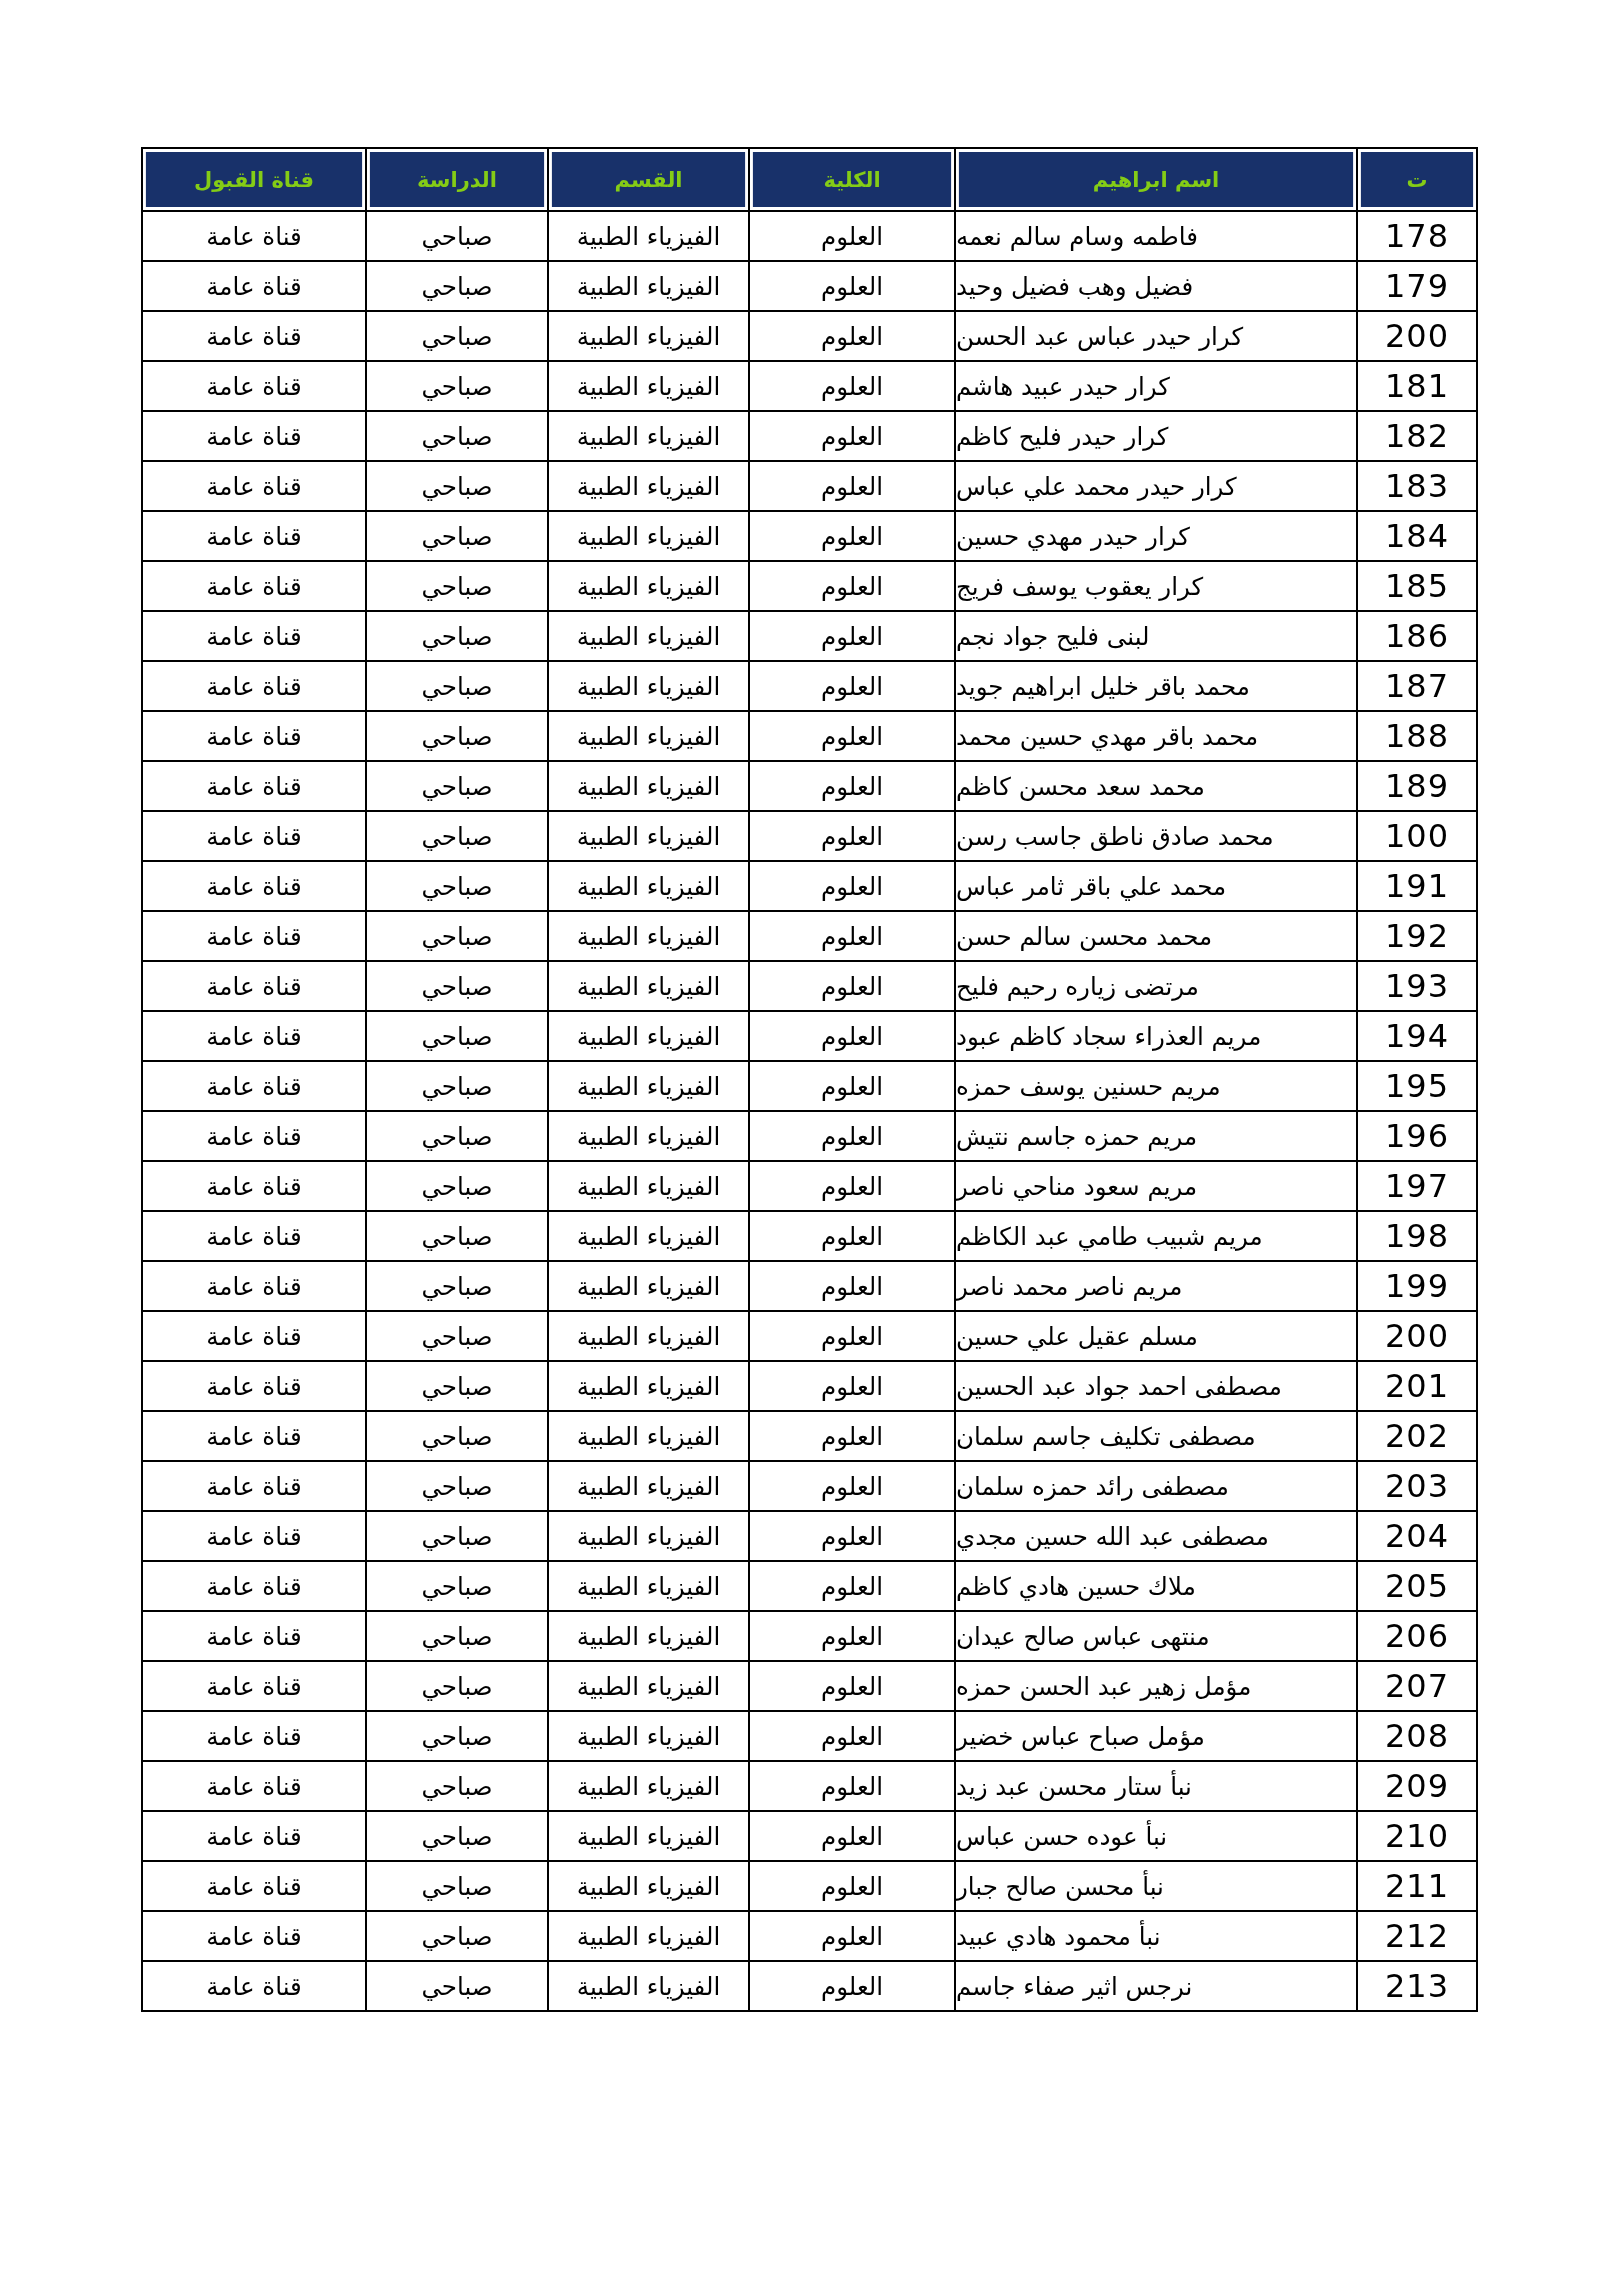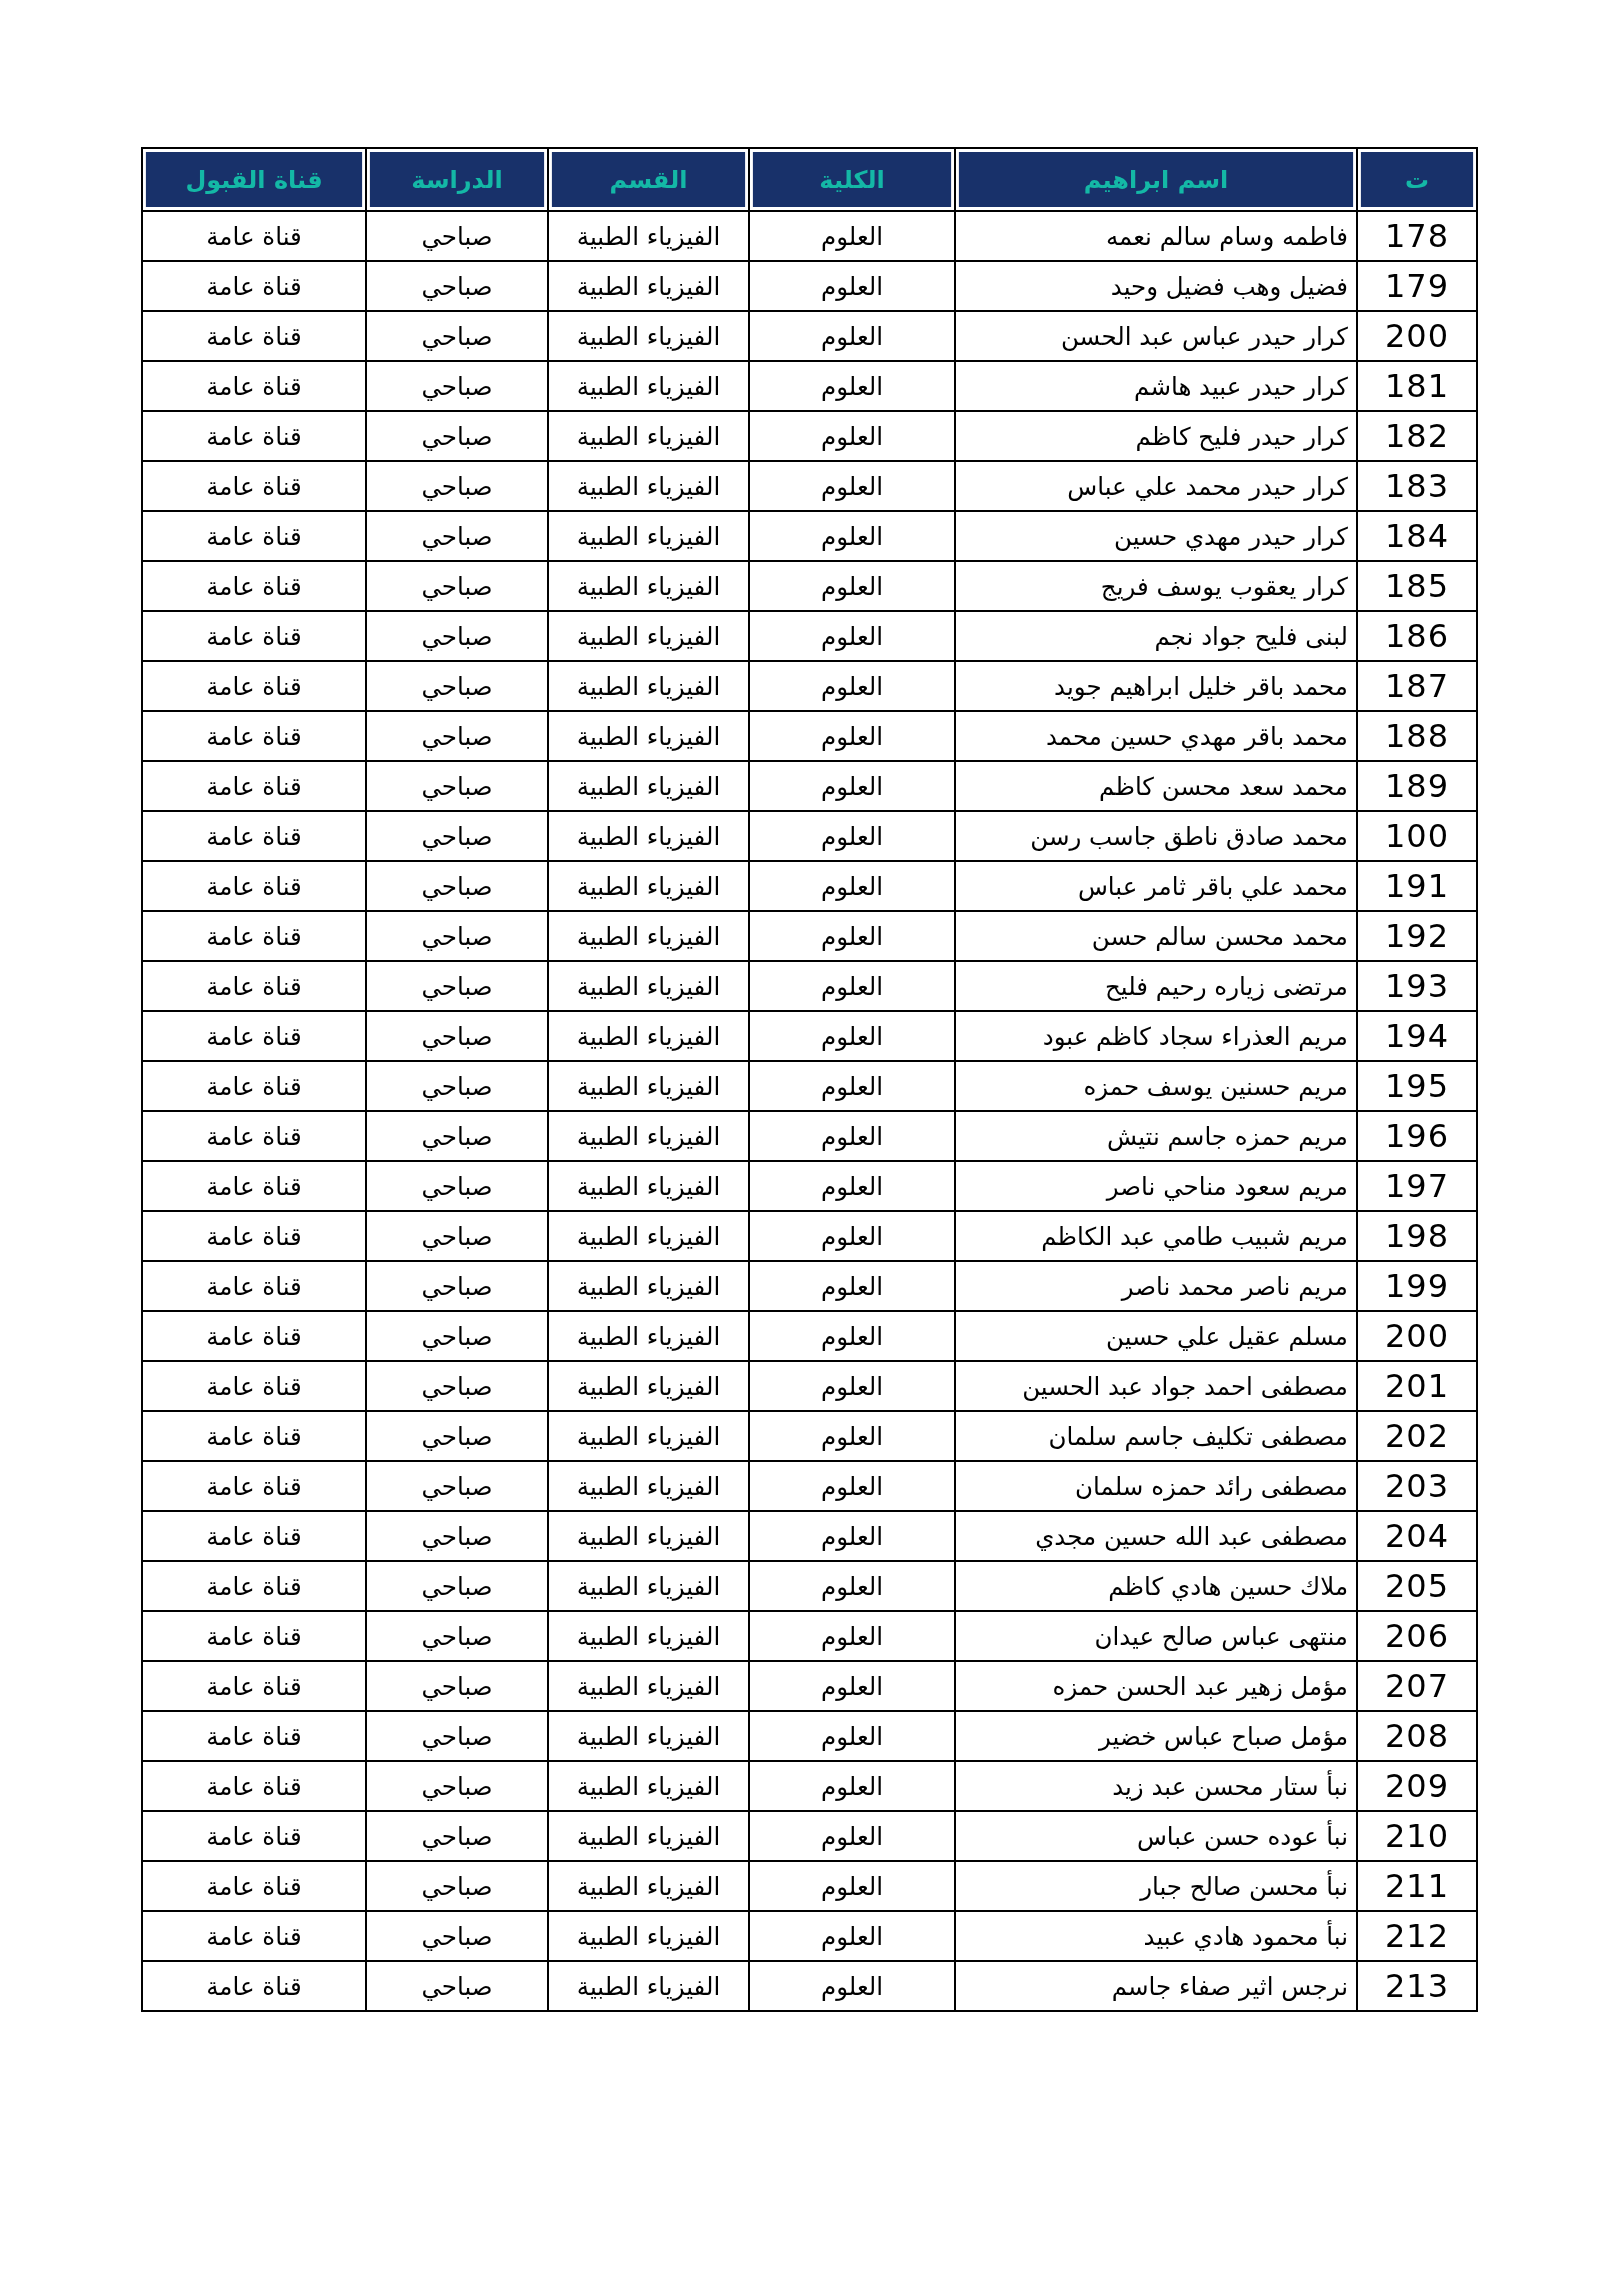--- a/index.html
+++ b/index.html
@@ -26,44 +26,44 @@
   table.students th,
   table.students td {
     border: 2px solid #000000;
     border-top-width: 2.9px;
     border-bottom-width: 2.9px;
     overflow: hidden;
     white-space: nowrap;
   }
   table.students th {
     background: #18316a;
-    color: #14b8a6;
+    color: #84cc16;
     height: 59px;
-    font-size: 24px;
+    font-size: 21px;
     font-weight: bold;
     text-align: center;
     vertical-align: middle;
     box-shadow: inset 0 0 0 2.9px #ffffff;
   }
   table.students td {
     background: #ffffff;
     color: #000000;
     height: 48px;
     font-size: 24.5px;
     font-weight: normal;
     text-align: center;
     vertical-align: middle;
     padding: 0;
   }
   table.students td.cell-no {
     font-size: 32px;
     letter-spacing: 1px;
   }
   table.students td.cell-name {
-    text-align: right;
+    text-align: left;
     padding-right: 8px;
   }
   col.col-no       { width: 120px; }
   col.col-name     { width: 402px; }
   col.col-college  { width: 206px; }
   col.col-dept     { width: 201px; }
   col.col-study    { width: 182px; }
   col.col-channel  { width: 224px; }
 </style>
 </head>

